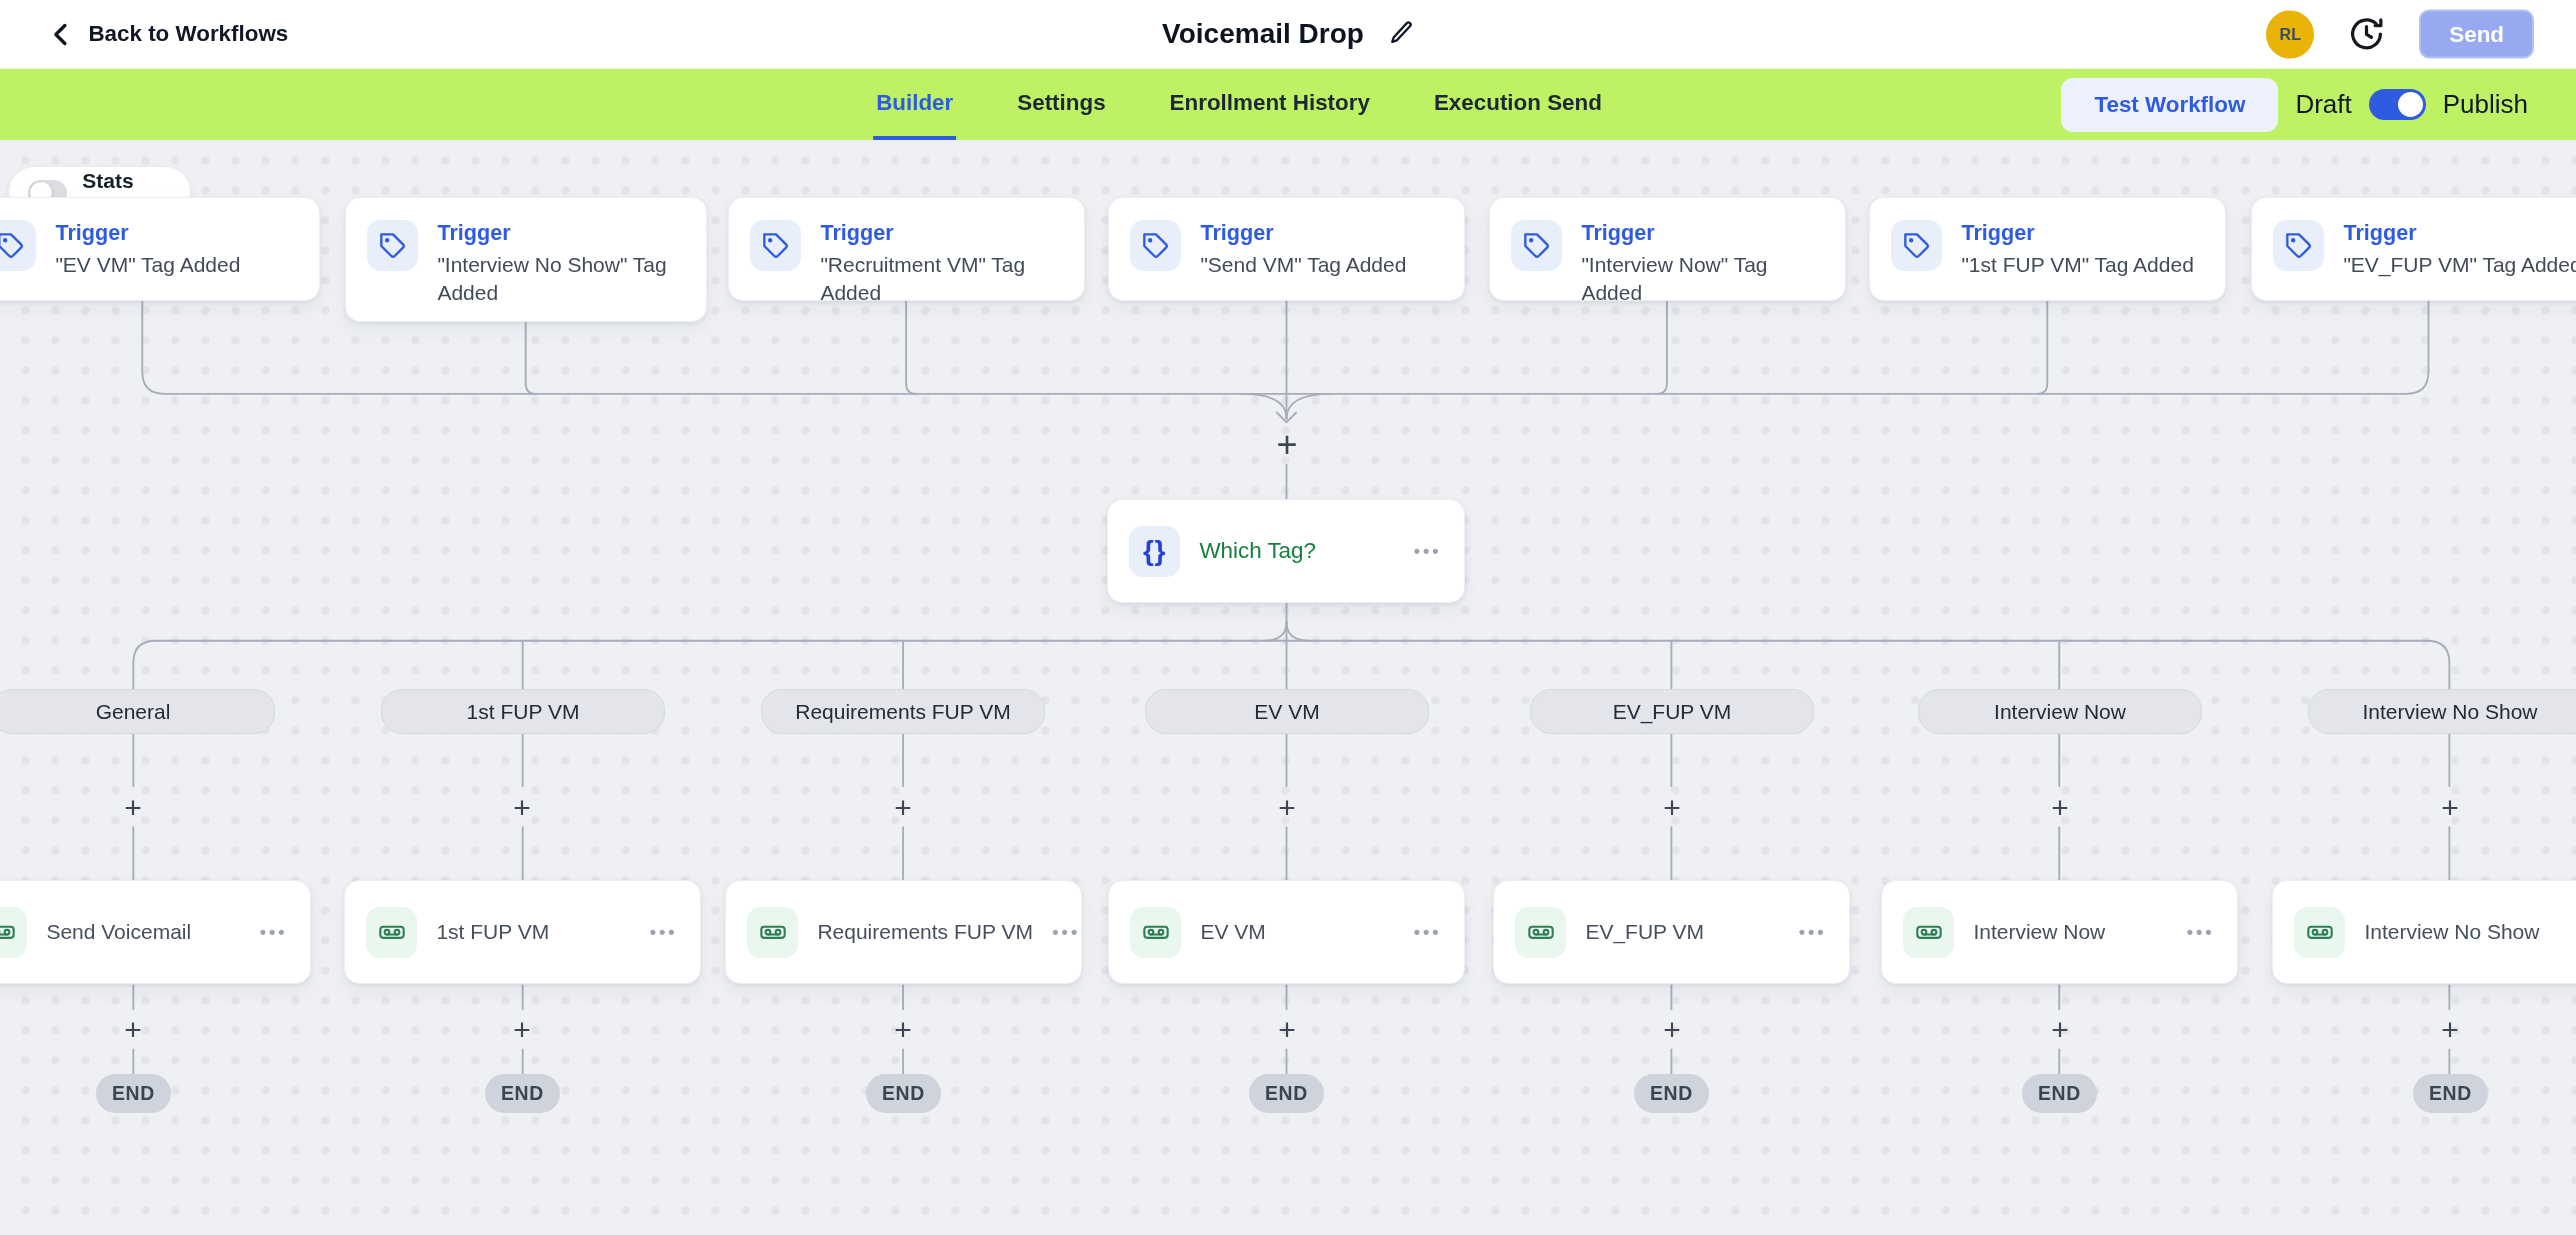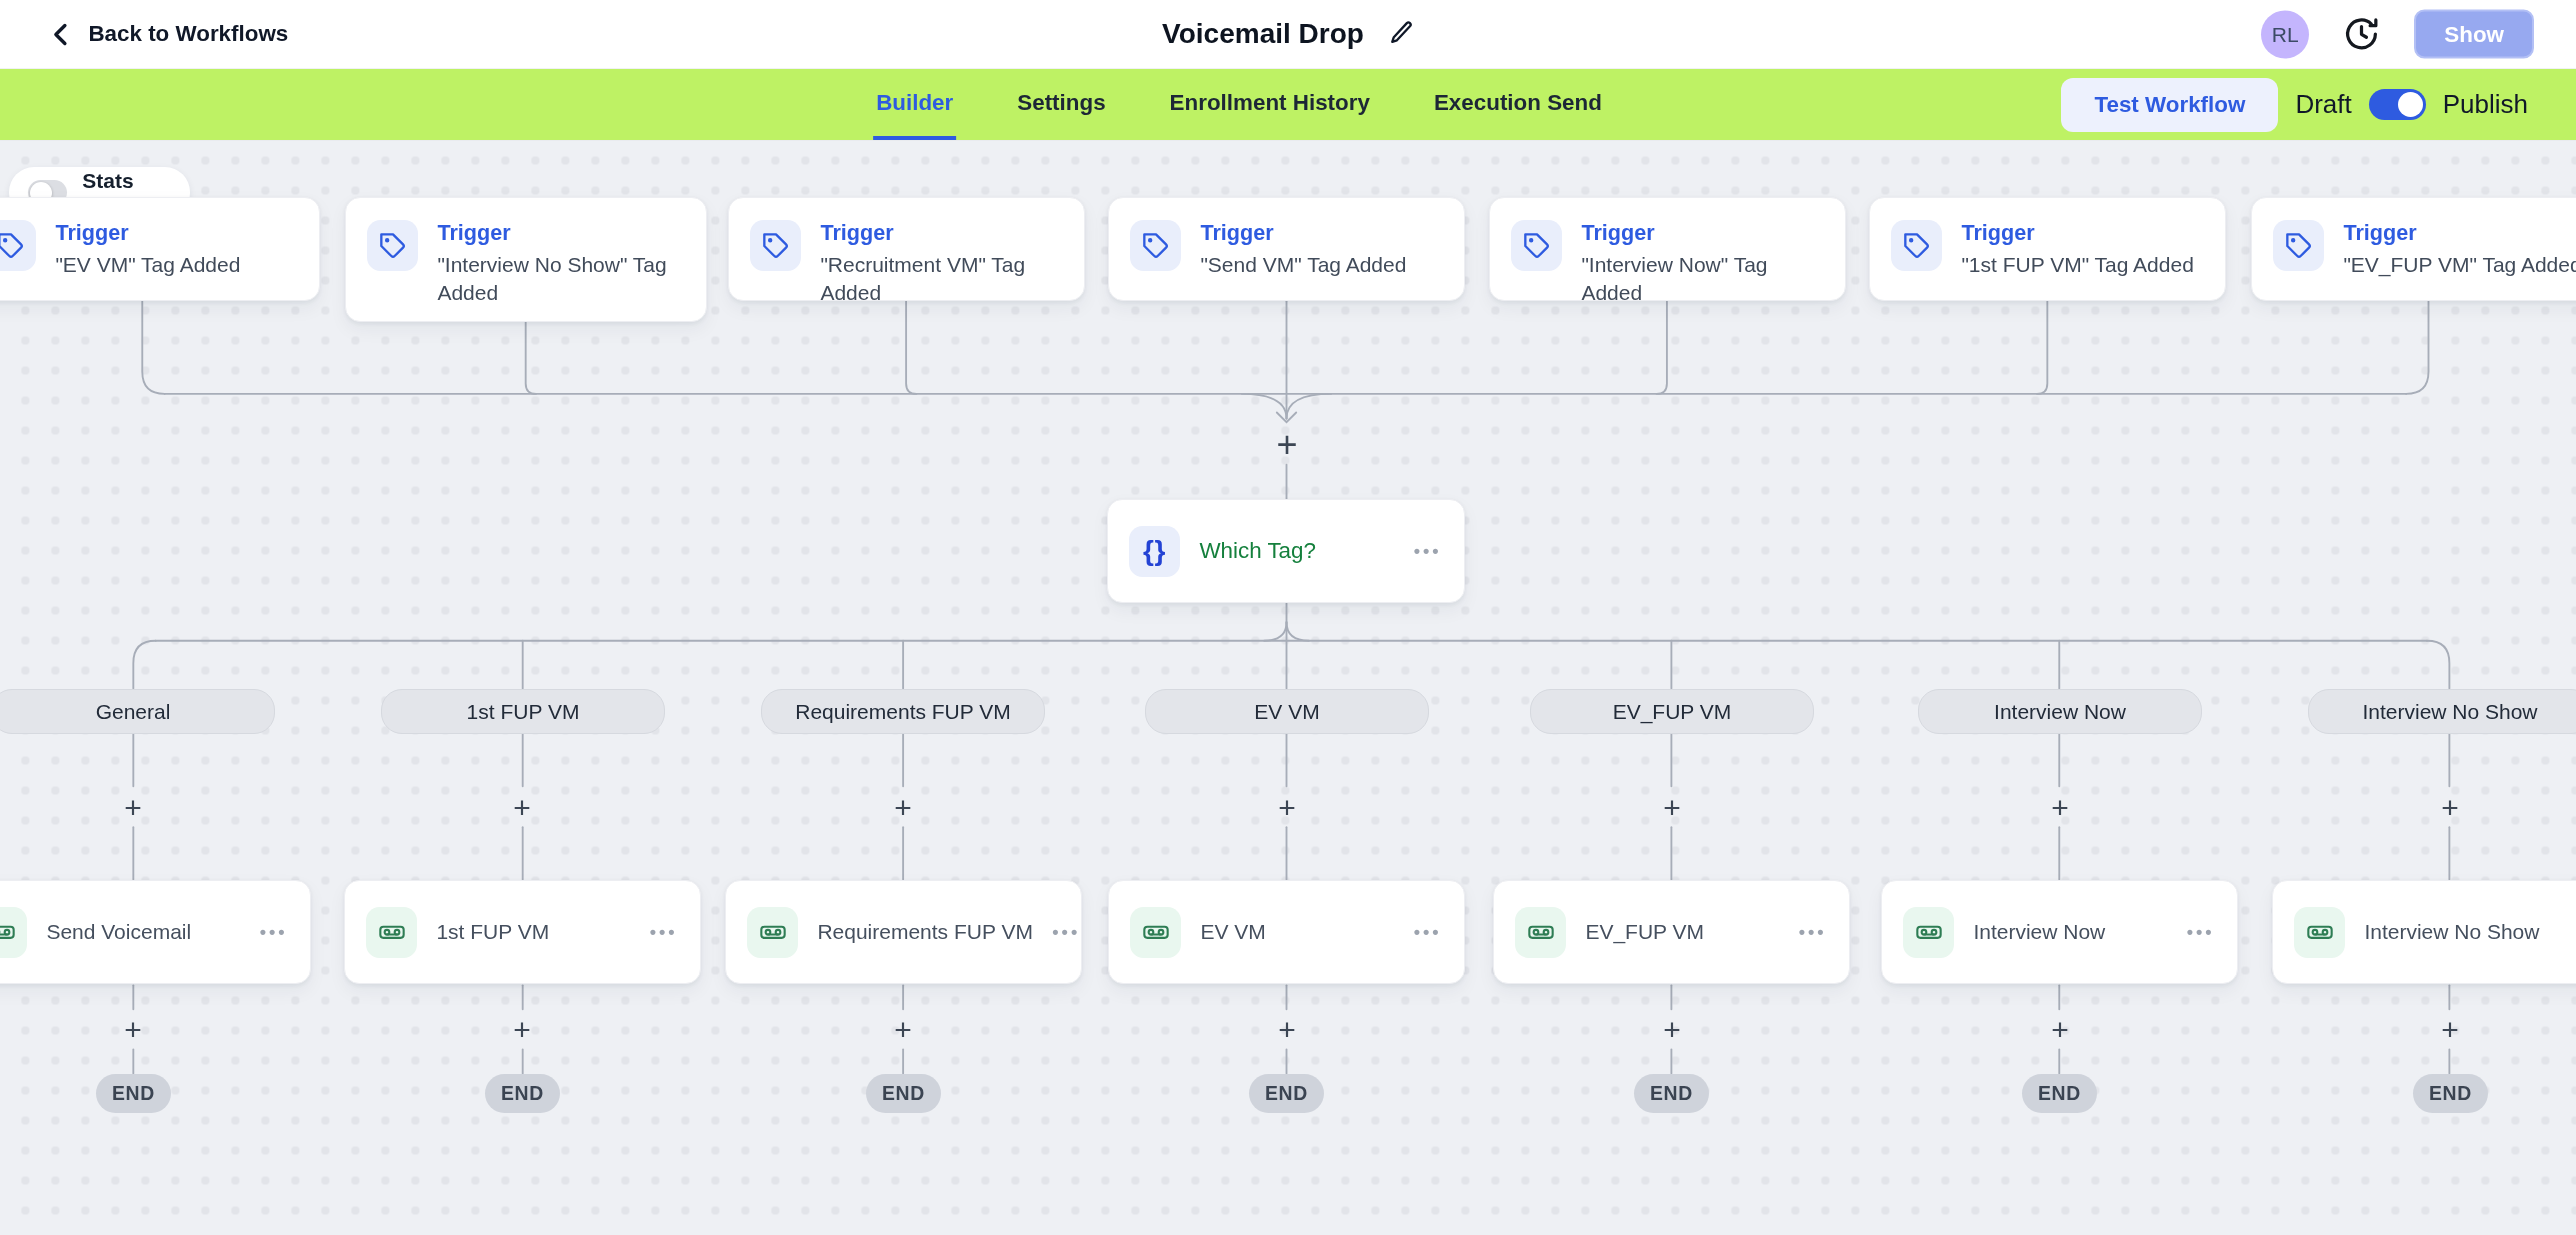--- a/index.html
+++ b/index.html
@@ -13,23 +13,23 @@
   .back-group svg { width:27px; height:27px; stroke:#101828; stroke-width:3;
     fill:none; stroke-linecap:round; stroke-linejoin:round; }
   .back-label { font-size:22.4px; font-weight:700; color:#101828; }
   .title-group { position:absolute; left:50%; top:50%; transform:translate(-50%,-50%);
     display:flex; align-items:center; gap:25px; }
   .wf-title { font-size:28px; font-weight:700; color:#0d1420; }
   .pencil svg { width:25px; height:25px; stroke:#101828; stroke-width:2.2; fill:none;
     stroke-linecap:round; stroke-linejoin:round; }
   .top-right { position:absolute; right:42px; top:50%; transform:translateY(-50%);
     display:flex; align-items:center; gap:34px; }
-  .avatar { width:48px; height:48px; border-radius:50%; background:#c4b5fd;
+  .avatar { width:48px; height:48px; border-radius:50%; background:#eab308;
     display:flex; align-items:center; justify-content:center;
-    font-size:21px; font-weight:400; color:#3c4a66; }
+    font-size:16px; font-weight:700; color:#3c4a66; }
   .history-icon svg { width:37px; height:37px; stroke:#14181f; stroke-width:2.1; fill:none;
     stroke-linecap:round; stroke-linejoin:round; display:block; }
   .saved-btn { height:49px; padding:0 28px; border-radius:10.4px; background:#97a9f0;
     border:2.2px solid #b3c0f5; color:#ffffff; font-size:22.4px; font-weight:700;
     display:flex; align-items:center; }
 
   
   .tabbar { position:relative; height:72px; background:#bef264;
     border-bottom:0.7px solid #e9ebef; }
   .tabs { position:absolute; left:50%; transform:translateX(-50%); margin-left:-49px;
@@ -136,21 +136,21 @@
         </svg>
     </span>
   </div>
   <div class="top-right">
     <div class="avatar">RL</div>
     <span class="history-icon">
       <svg viewBox="0 0 24 24">
           <use href="#ic-history"></use>
         </svg>
     </span>
-    <div class="saved-btn">Show</div>
+    <div class="saved-btn">Send</div>
   </div>
 </div>
 
 <div class="tabbar">
   <div class="tabs">
     <div class="tab active">Builder</div>
     <div class="tab">Settings</div>
     <div class="tab">Enrollment History</div>
     <div class="tab">Execution Send</div>
   </div>

